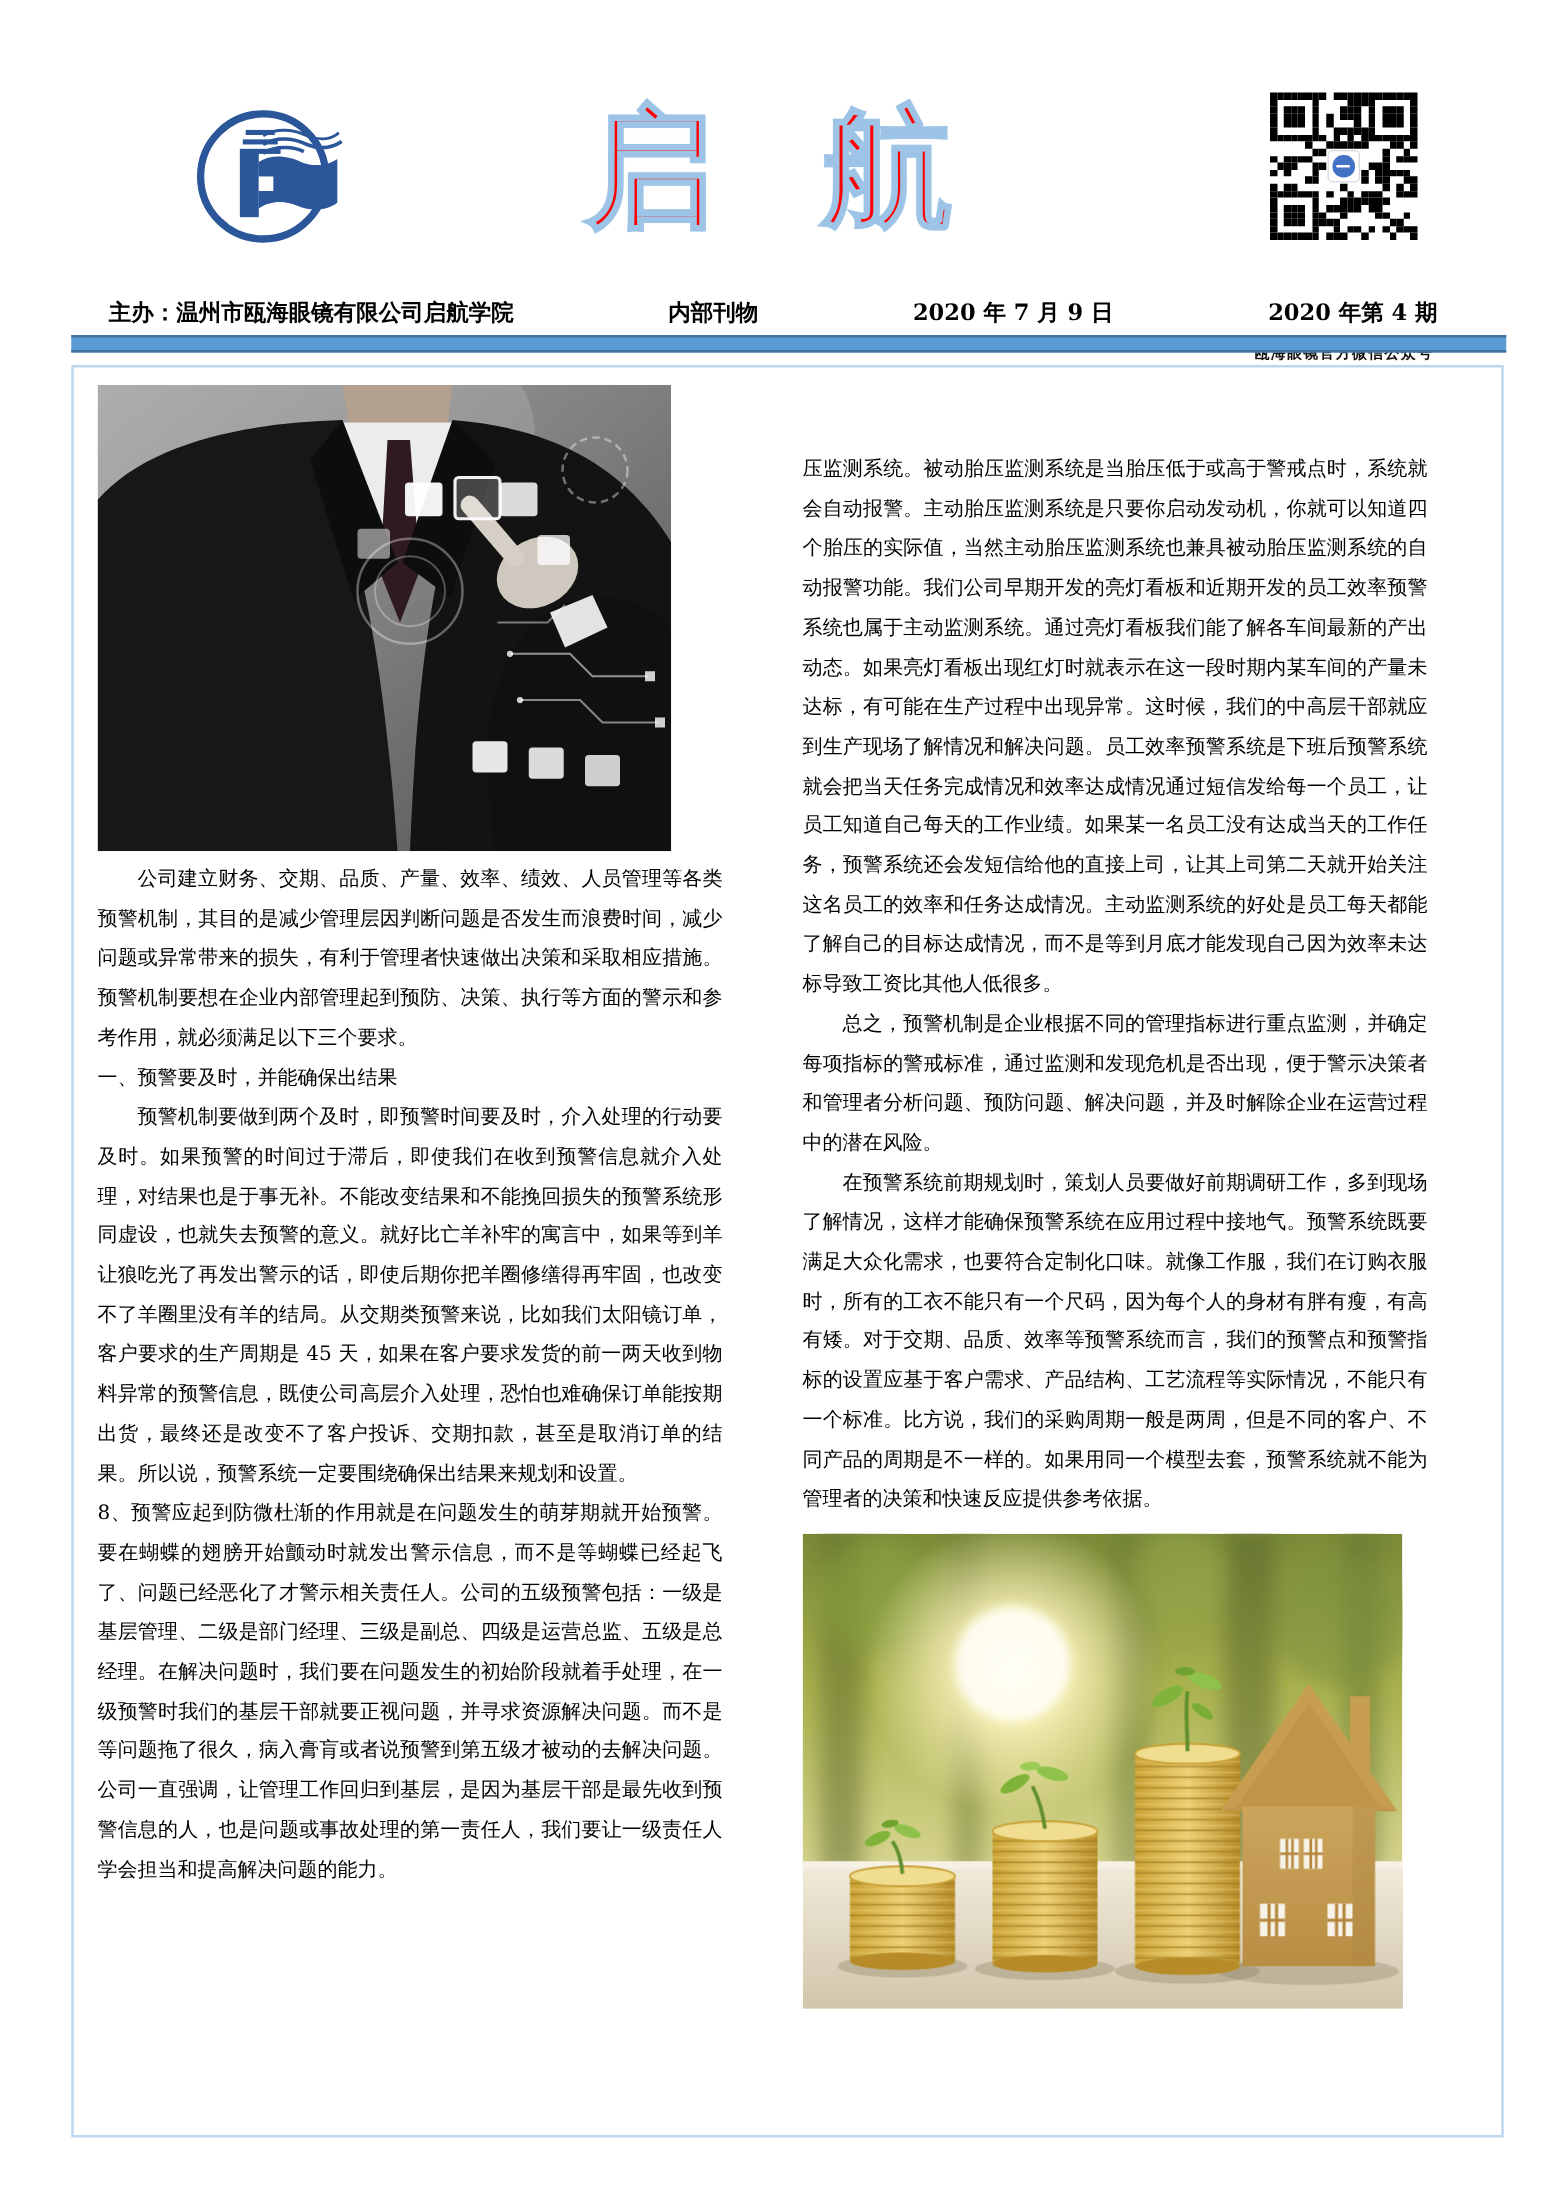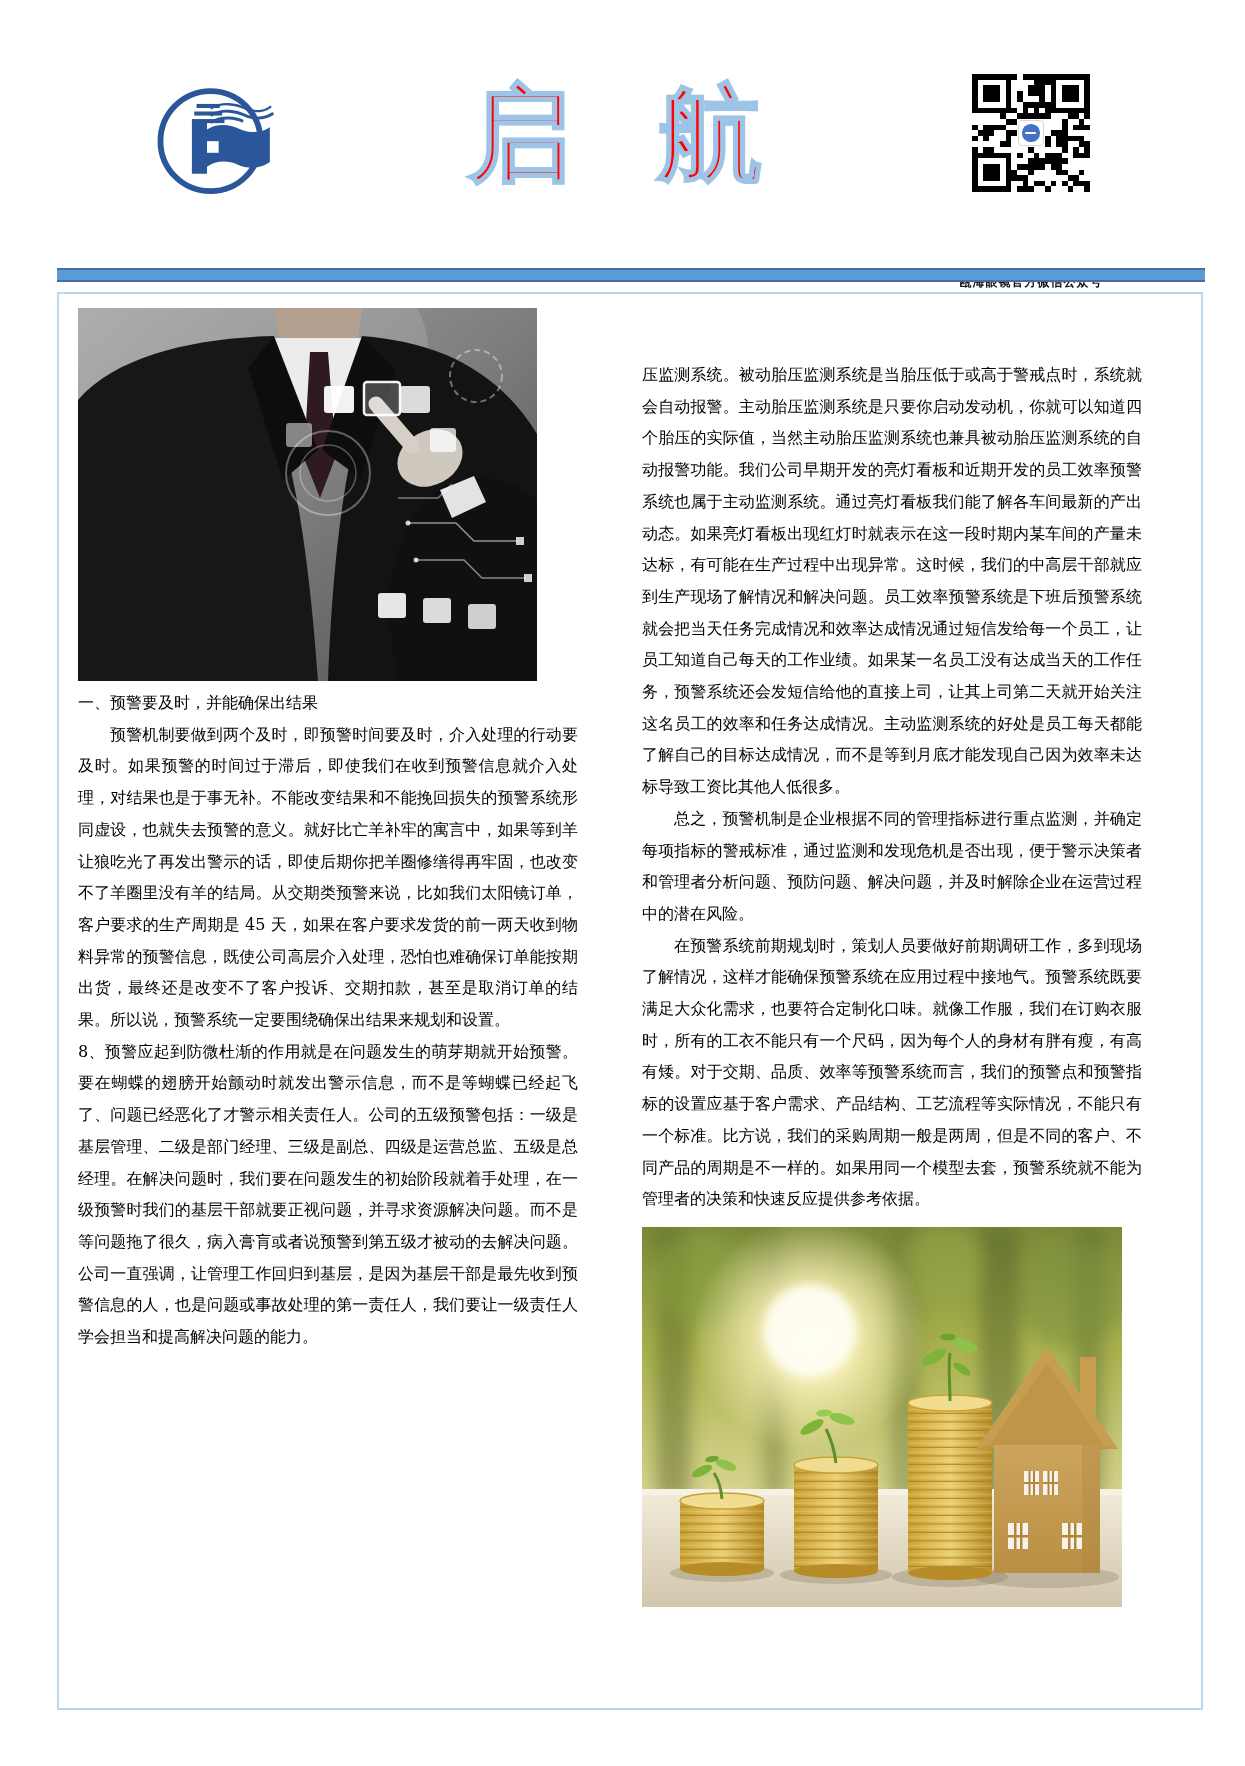--- a/index.html
+++ b/index.html
@@ -16,21 +16,21 @@
 
   
   .logo-wrap { position:absolute; left:150px; top:76px; width:128px; height:128px; }
 
   
   .nl-title { position:absolute; left:468px; top:82px; display:flex; gap:86px;
     font-weight:bold; font-size:104px; line-height:1; color:#ff0000;
     -webkit-text-stroke:2px #9dc3e6; text-shadow:0 0 2px #bcd6ee; }
 
   
-  .qr-wrap { position:absolute; left:972px; top:74px; width:118px; }
+  .qr-wrap { position:absolute; left:1016px; top:74px; width:118px; }
   .qr-code { position:relative; width:118px; height:118px; background:#fff; }
   .qr-logo { position:absolute; left:39%; top:39%; width:22%; height:22%; background:#fff; border:1px solid #d8d8d8; border-radius:4px; display:flex; align-items:center; justify-content:center; z-index:2; }
   .qr-logo .dot { width:72%; height:72%; background:#4472c4; border-radius:50%; position:relative; }
   .qr-logo .dot i { position:absolute; left:18%; top:44%; width:64%; height:14%; background:#fff; border-radius:2px; }
   .qr-caption { position:absolute; left:-32px; top:200px; width:182px; text-align:center; font-size:12px; font-weight:600; letter-spacing:1px; color:#111; white-space:nowrap; }
 
   
   .pub-info { position:absolute; top:238px; left:57px; width:1148px; display:flex; justify-content:space-between; align-items:center; padding:0 55px 0 30px; font-weight:bold; font-size:18px; white-space:nowrap; }
 
   
@@ -309,20 +309,26 @@
         <div style="position: absolute; left: 38.0952%; top: 95.2381%; width: 4.7619%; height: 4.7619%; background: rgb(0, 0, 0);"></div>
         <div style="position: absolute; left: 42.8571%; top: 95.2381%; width: 4.7619%; height: 4.7619%; background: rgb(0, 0, 0);"></div>
         <div style="position: absolute; left: 47.619%; top: 95.2381%; width: 4.7619%; height: 4.7619%; background: rgb(0, 0, 0);"></div>
         <div style="position: absolute; left: 61.9048%; top: 95.2381%; width: 4.7619%; height: 4.7619%; background: rgb(0, 0, 0);"></div>
         <div style="position: absolute; left: 80.9524%; top: 95.2381%; width: 4.7619%; height: 4.7619%; background: rgb(0, 0, 0);"></div>
         <div style="position: absolute; left: 95.2381%; top: 95.2381%; width: 4.7619%; height: 4.7619%; background: rgb(0, 0, 0);"></div>
       </div>
     <div class="qr-caption">瓯海眼镜官方微信公众号</div>
   </div>
 
+  <div class="pub-info">
+    <span>主办：温州市瓯海眼镜有限公司启航学院</span>
+    <span>内部刊物</span>
+    <span>2020 年 7 月 9 日</span>
+    <span>2020 年第 4 期</span>
+  </div>
 
   <div class="accent-bar"></div>
 
   <div class="content-box">
 
     <div class="cols">
 
       <div class="col col-left">
 
         <figure class="photo1">
@@ -369,20 +375,21 @@
             </g>
             <g fill="#ffffff" opacity="0.8">
               <rect x="438" y="229" width="8" height="8"></rect>
               <rect x="446" y="266" width="8" height="8"></rect>
               <circle cx="330" cy="215" r="2.5"></circle>
               <circle cx="338" cy="252" r="2.5"></circle>
             </g>
           </svg>
         </figure>
 
+        <p class="indent">公司建立财务、交期、品质、产量、效率、绩效、人员管理等各类预警机制，其目的是减少管理层因判断问题是否发生而浪费时间，减少问题或异常带来的损失，有利于管理者快速做出决策和采取相应措施。预警机制要想在企业内部管理起到预防、决策、执行等方面的警示和参考作用，就必须满足以下三个要求。</p>
         <p class="heading">一、预警要及时，并能确保出结果</p>
         <p class="indent">预警机制要做到两个及时，即预警时间要及时，介入处理的行动要及时。如果预警的时间过于滞后，即使我们在收到预警信息就介入处理，对结果也是于事无补。不能改变结果和不能挽回损失的预警系统形同虚设，也就失去预警的意义。就好比亡羊补牢的寓言中，如果等到羊让狼吃光了再发出警示的话，即使后期你把羊圈修缮得再牢固，也改变不了羊圈里没有羊的结局。从交期类预警来说，比如我们太阳镜订单，客户要求的生产周期是 45 天，如果在客户要求发货的前一两天收到物料异常的预警信息，既使公司高层介入处理，恐怕也难确保订单能按期出货，最终还是改变不了客户投诉、交期扣款，甚至是取消订单的结果。所以说，预警系统一定要围绕确保出结果来规划和设置。</p>
         <p>8、预警应起到防微杜渐的作用就是在问题发生的萌芽期就开始预警。要在蝴蝶的翅膀开始颤动时就发出警示信息，而不是等蝴蝶已经起飞了、问题已经恶化了才警示相关责任人。公司的五级预警包括：一级是基层管理、二级是部门经理、三级是副总、四级是运营总监、五级是总经理。在解决问题时，我们要在问题发生的初始阶段就着手处理，在一级预警时我们的基层干部就要正视问题，并寻求资源解决问题。而不是等问题拖了很久，病入膏肓或者说预警到第五级才被动的去解决问题。公司一直强调，让管理工作回归到基层，是因为基层干部是最先收到预警信息的人，也是问题或事故处理的第一责任人，我们要让一级责任人学会担当和提高解决问题的能力。</p>
       </div>
 
       <div class="col col-right">
         <p>压监测系统。被动胎压监测系统是当胎压低于或高于警戒点时，系统就会自动报警。主动胎压监测系统是只要你启动发动机，你就可以知道四个胎压的实际值，当然主动胎压监测系统也兼具被动胎压监测系统的自动报警功能。我们公司早期开发的亮灯看板和近期开发的员工效率预警系统也属于主动监测系统。通过亮灯看板我们能了解各车间最新的产出动态。如果亮灯看板出现红灯时就表示在这一段时期内某车间的产量未达标，有可能在生产过程中出现异常。这时候，我们的中高层干部就应到生产现场了解情况和解决问题。员工效率预警系统是下班后预警系统就会把当天任务完成情况和效率达成情况通过短信发给每一个员工，让员工知道自己每天的工作业绩。如果某一名员工没有达成当天的工作任务，预警系统还会发短信给他的直接上司，让其上司第二天就开始关注这名员工的效率和任务达成情况。主动监测系统的好处是员工每天都能了解自己的目标达成情况，而不是等到月底才能发现自己因为效率未达标导致工资比其他人低很多。</p>
         <p class="indent">总之，预警机制是企业根据不同的管理指标进行重点监测，并确定每项指标的警戒标准，通过监测和发现危机是否出现，便于警示决策者和管理者分析问题、预防问题、解决问题，并及时解除企业在运营过程中的潜在风险。</p>
         <p class="indent">在预警系统前期规划时，策划人员要做好前期调研工作，多到现场了解情况，这样才能确保预警系统在应用过程中接地气。预警系统既要满足大众化需求，也要符合定制化口味。就像工作服，我们在订购衣服时，所有的工衣不能只有一个尺码，因为每个人的身材有胖有瘦，有高有矮。对于交期、品质、效率等预警系统而言，我们的预警点和预警指标的设置应基于客户需求、产品结构、工艺流程等实际情况，不能只有一个标准。比方说，我们的采购周期一般是两周，但是不同的客户、不同产品的周期是不一样的。如果用同一个模型去套，预警系统就不能为管理者的决策和快速反应提供参考依据。</p>
 

